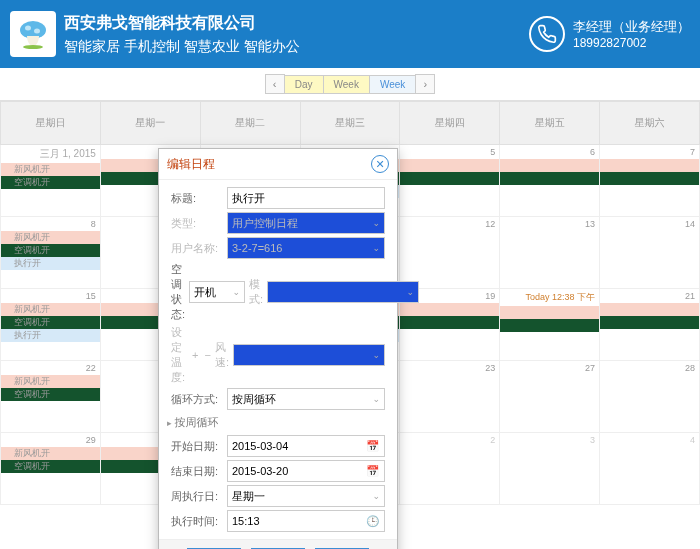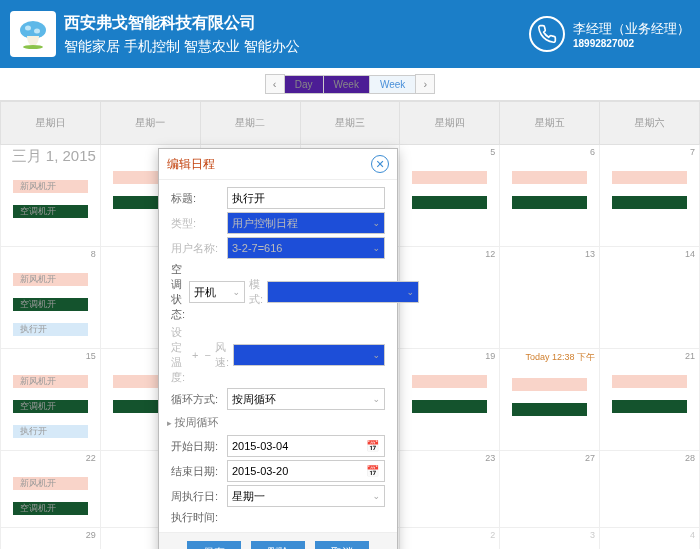--- a/index.html
+++ b/index.html
@@ -6,34 +6,34 @@
 body{background:#fff;width:700px;height:549px;overflow:hidden;position:relative}
 .header{background:#1b7ec8;color:#fff;padding:4px 10px;display:flex;align-items:center;justify-content:space-between;height:68px}
 .header-left{display:flex;align-items:center;gap:8px}
 .logo-box{background:#fff;border-radius:4px;width:46px;height:46px;display:flex;align-items:center;justify-content:center}
 .mushroom{width:32px;height:32px}
 .company-name{font-size:16px;font-weight:bold}
 .company-sub{font-size:14px;margin-top:4px}
 .header-right{display:flex;align-items:center;gap:8px}
 .phone-icon{width:36px;height:36px;border:2px solid #fff;border-radius:50%;display:flex;align-items:center;justify-content:center}
 .contact-name{font-size:13px}
-.contact-phone{font-size:10px;font-weight:bold}
+.contact-phone{font-size:12px;font-weight:normal}
 .toolbar{display:flex;justify-content:center;padding:6px 0;border-bottom:1px solid #e0e0e0}
 .view-group{display:flex;align-items:center;gap:0}
 .nav-btn{border:1px solid #ccc;background:#f8f8f8;width:20px;height:20px;display:flex;align-items:center;justify-content:center;cursor:pointer;color:#888}
-.view-btn{border:1px solid #ccc;background:#4c1d95;padding:3px 10px;cursor:pointer;color:#888;font-size:10px;margin-left:-1px}
+.view-btn{border:1px solid #ccc;background:#fef9c3;padding:3px 10px;cursor:pointer;color:#888;font-size:10px;margin-left:-1px}
 .view-btn.active{background:#eef5fb;color:#4a90d9}
 .cal{width:100%;border-collapse:collapse;table-layout:fixed}
 .cal th{background:#f0f0f0;color:#999;font-weight:normal;padding:14px;font-size:10px;border:1px solid #e0e0e0}
 .cal td{height:72px;vertical-align:top;border:1px solid #eee;padding:0;position:relative;font-size:10px}
 .daynum{text-align:right;padding:2px 4px;color:#999;font-size:9px}
 .daynum.other{color:#ccc}
-.monthlabel{color:#aaa;font-size:15px}
+.monthlabel{color:#aaa;font-size:10px}
 .today{color:#d08030}
-.event-bar{height:13px;margin:12px;padding:0 7px;font-size:9px;color:#999;white-space:nowrap;overflow:hidden;line-height:13px}
+.event-bar{height:13px;margin:0;padding:0 13px;font-size:9px;color:#999;white-space:nowrap;overflow:hidden;line-height:13px}
 .ev-pink{background:#f9d4c9}
 .ev-peach{background:#14532d}
 .ev-blue{background:#d6e9f8}
 .modal{position:absolute;left:158px;top:148px;width:240px;background:#fff;border:1px solid #bbb;box-shadow:0 3px 12px rgba(0,0,0,.25);z-index:10}
 .modal-hd{display:flex;justify-content:space-between;align-items:center;padding:6px 8px;border-bottom:1px solid #eee}
 .modal-title{color:#c2410c;font-size:12px}
 .close-btn{width:18px;height:18px;border:1.5px solid #3c8dd4;border-radius:50%;color:#3c8dd4;display:flex;align-items:center;justify-content:center;cursor:pointer;font-size:11px}
 .form{padding:4px 8px}
 .row{display:flex;align-items:center;margin:3px 4px;gap:4px}
 .lbl{width:52px;color:#666;font-size:11px;text-align:left}
@@ -336,20 +336,24 @@
       </div>
     <div class="row">
         <span class="lbl">周执行日:</span>
         <div class="select-wrap">
           <input class="inp" readonly="" value="星期一" style="">
           <span class="chev">⌄</span>
         </div>
       </div>
     <div class="row">
         <span class="lbl">执行时间:</span>
+        <div class="select-wrap">
+          <input class="inp" value="15:13" style="">
+          <span class="time-ico">🕒</span>
+        </div>
       </div>
   </div>
   <div class="btns">
     <button class="btn">保存</button>
     <button class="btn">删除</button>
     <button class="btn">取消</button>
   </div>
 </div>
 
 </body></html>

